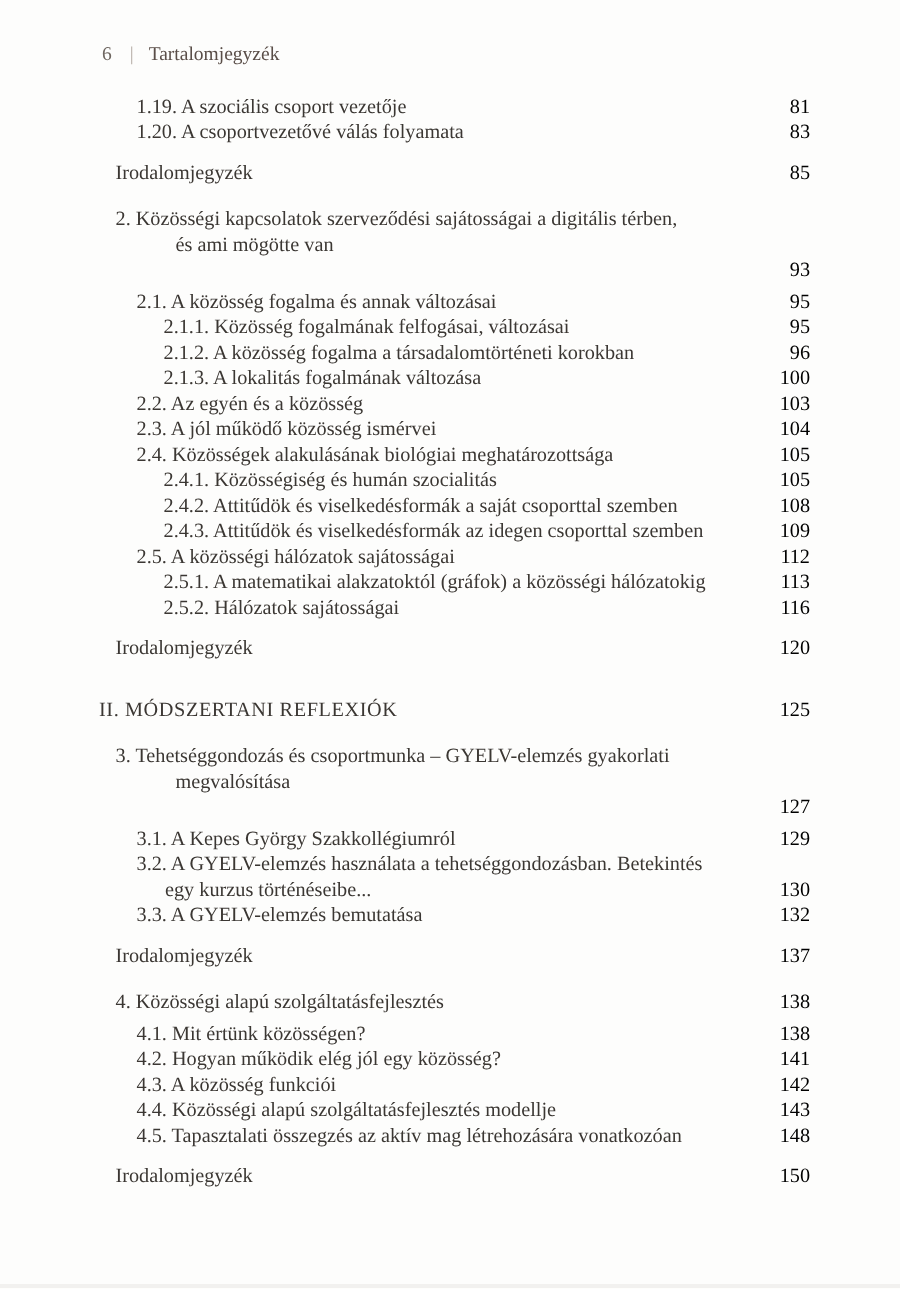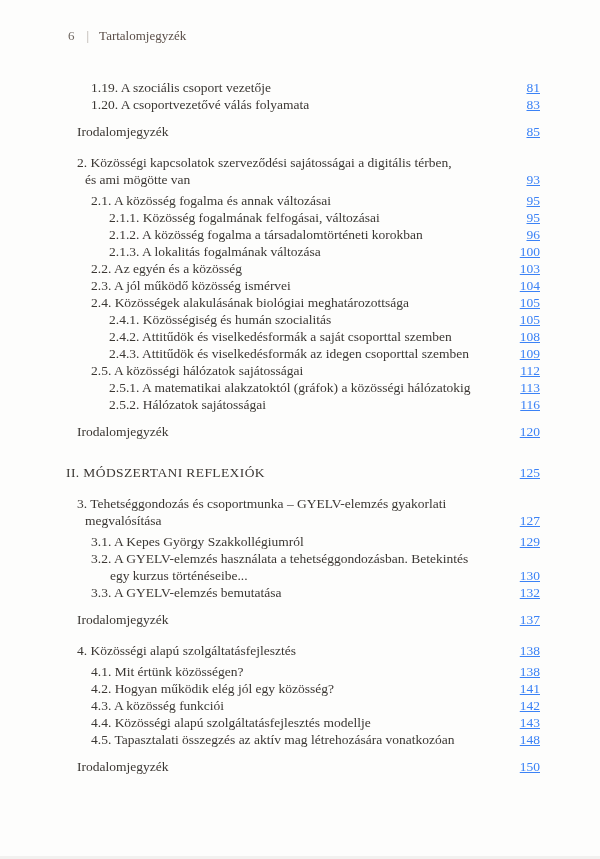--- a/index.html
+++ b/index.html
@@ -31,45 +31,44 @@
   .running-header .sep {
     color: #b3aba3;
     margin: 0 10px 0 12px;
     font-size: 13px;
   }
   .running-header .htitle {
     color: #5a4e48;
   }
   .toc {
     position: absolute;
-    top: 79px;
+    top: 62px;
     left: 0;
     right: 60px;
   }
   .entry {
     font-size: 13.5px;
     line-height: 17px;
   }
   .entry .line {
     display: flex;
     align-items: baseline;
   }
   .entry .page-num {
     margin-left: auto;
     white-space: nowrap;
-    color: #3b82f6;
-    text-decoration: underline;
+    color: #000000;
   }
   
   .entry.level-part       .line { padding-left: 66px; }
   .entry.level-chapter    .line { padding-left: 77px; }
   .entry.level-section    .line { padding-left: 91px; }
   .entry.level-subsection .line { padding-left: 109px; }
   
-  .entry.level-chapter .line.cont { padding-left: 85px; }
+  .entry.level-chapter .line.cont { padding-left: 117px; flex-direction: column; }
   .entry.level-section .line.cont { padding-left: 110px; gap: 27px; }
   .entry.level-part .title-text {
     letter-spacing: 0.4px;
     text-align: center;
   }
   
   .space-none   { margin-top: 0; }
   .space-small  { margin-top: 4px; }
   .space-medium { margin-top: 10px; }
   .space-large  { margin-top: 14px; }

